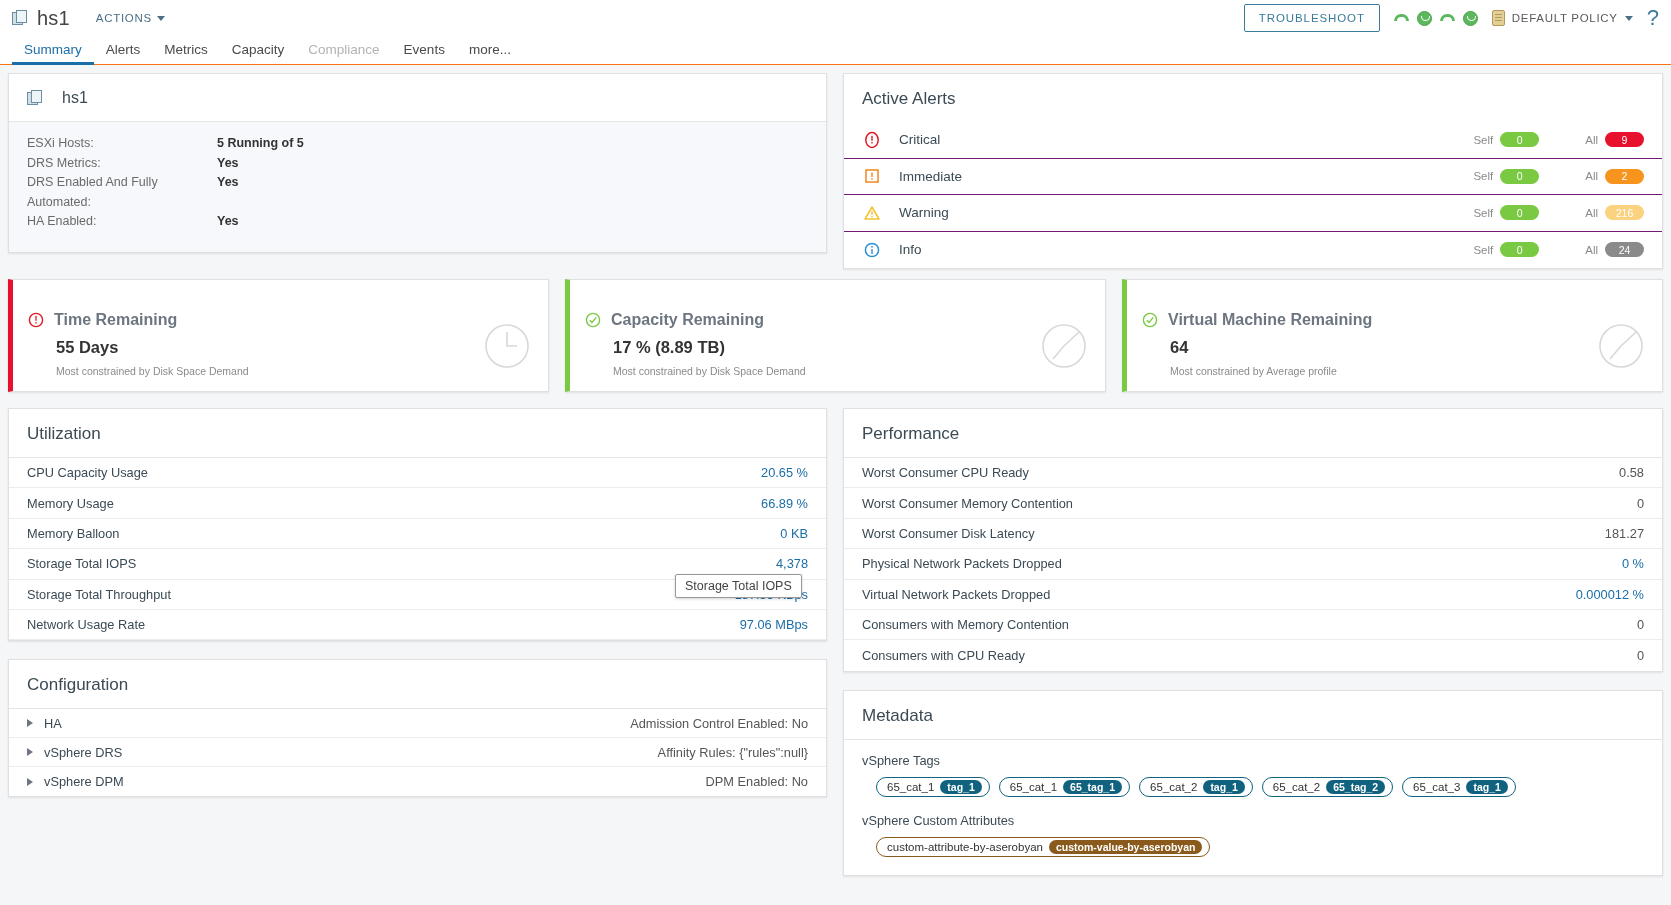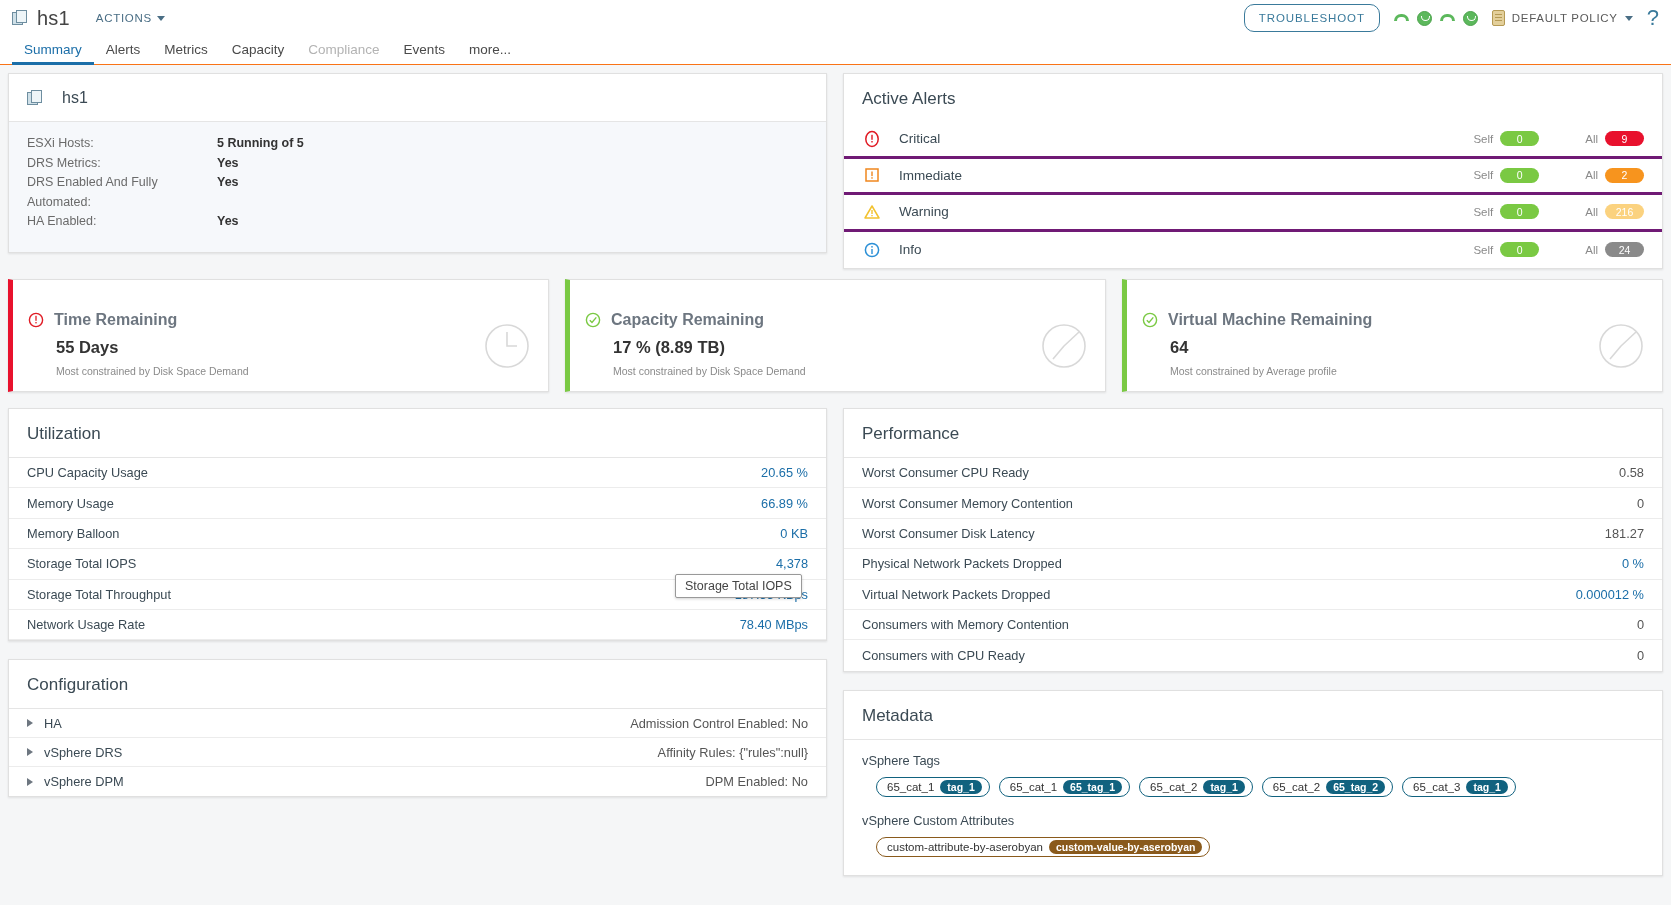--- a/index.html
+++ b/index.html
@@ -25,21 +25,21 @@
   .actions-btn {
     margin-left: 26px; font-size: 11.5px; letter-spacing: .7px; color: #4a6e85;
     display: flex; align-items: center; gap: 5px; cursor: pointer; text-transform: uppercase;
   }
   .caret { width: 0; height: 0; border-left: 4px solid transparent;
     border-right: 4px solid transparent; border-top: 5px solid #4a6e85; }
   .topbar-right { margin-left: auto; display: flex; align-items: center; gap: 14px; }
   .ts-btn {
     border: 1px solid #3a7a9b; color: #3a7a9b; background: #fff;
     padding: 7px 14px; font-size: 11.5px; letter-spacing: .9px; cursor: pointer;
-    text-transform: uppercase; border-radius: 10px;
+    text-transform: uppercase; border-radius: 2px;
   }
   .health-icons { display: flex; align-items: center; gap: 8px; }
   .h-gauge { width: 15px; height: 15px; position: relative; }
   .h-gauge .arc {
     position: absolute; left: 0; top: 3px; width: 15px; height: 7.5px;
     border: 3px solid #5cb85c; border-bottom: none;
     border-top-left-radius: 15px; border-top-right-radius: 15px;
   }
   .h-circle {
     width: 15px; height: 15px; border-radius: 50%; background: #5cb85c;
@@ -90,21 +90,21 @@
     border-bottom: 1px solid #e5e5e5; }
   .obj-card-head .name { font-size: 16px; color: #3b4a54; }
   .obj-props { background: #f6f8fb; padding: 12px 18px 20px 18px; min-height: 128px; }
   .prop-row { display: flex; font-size: 12.5px; line-height: 19.5px; }
   .prop-key { color: #6a6a6a; width: 190px; flex: none; }
   .prop-val { color: #333; font-weight: bold; }
 
   
   .alert-row {
     display: flex; align-items: center; padding: 0 18px; height: 36.5px;
-    border-bottom: 3px solid #701a75; font-size: 13.5px;
+    border-bottom: 1px solid #701a75; font-size: 13.5px;
   }
   .alert-row:last-child { border-bottom: none; }
   .alert-ico { width: 20px; margin-right: 17px; flex: none; display: flex;
     justify-content: center; align-items: center; }
   .alert-label { color: #3b4a54; }
   .alert-counts { margin-left: auto; display: flex; align-items: center; gap: 10px; }
   .cnt-group { display: flex; align-items: center; gap: 7px; }
   .cnt-lab { font-size: 11.5px; color: #8a8a8a; margin-left: 36px; }
   .pill { min-width: 39px; height: 15px; border-radius: 8px; color: #fff;
     font-size: 10.5px; display: flex; align-items: center; justify-content: center; }
@@ -422,21 +422,21 @@
         <div class="m-row">
           <span class="m-name">Storage Total IOPS</span>
           <span class="m-val">4,378</span>
         </div>
         <div class="m-row">
           <span class="m-name">Storage Total Throughput</span>
           <span class="m-val">187.33 KBps</span>
         </div>
         <div class="m-row">
           <span class="m-name">Network Usage Rate</span>
-          <span class="m-val">78.40 MBps</span>
+          <span class="m-val">97.06 MBps</span>
         </div>
         <div class="tooltip" style="left:666px; top:165px;">Storage Total IOPS</div>
       </div>
 
       <div class="card">
         <div class="card-title bordered">Configuration</div>
         <div class="cfg-row">
           <span class="cfg-left">
             <i class="chev"></i>
             <span>HA</span>

